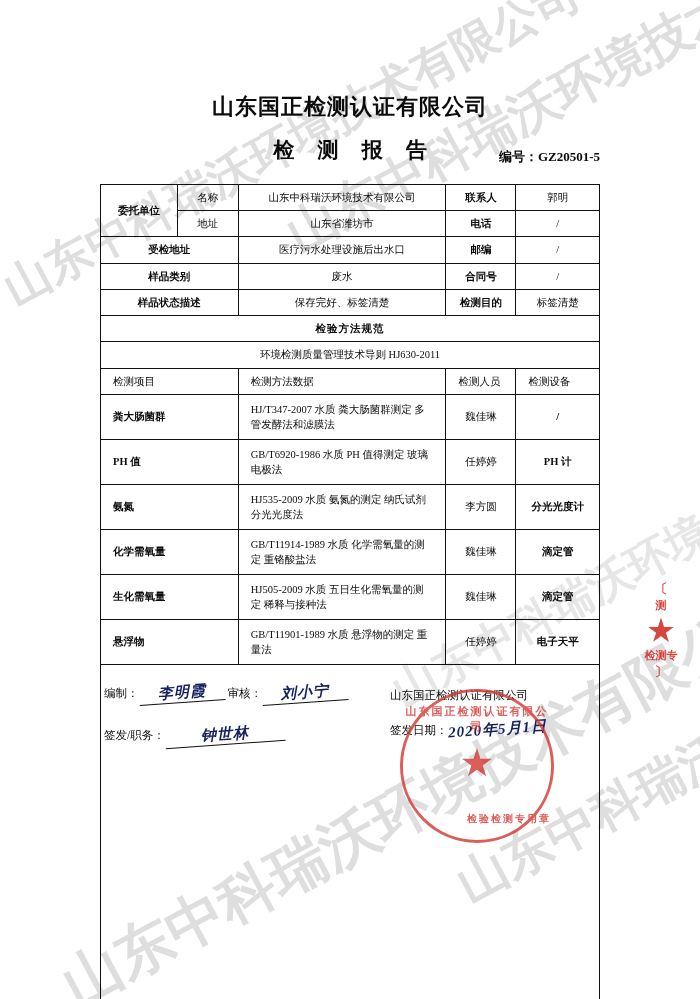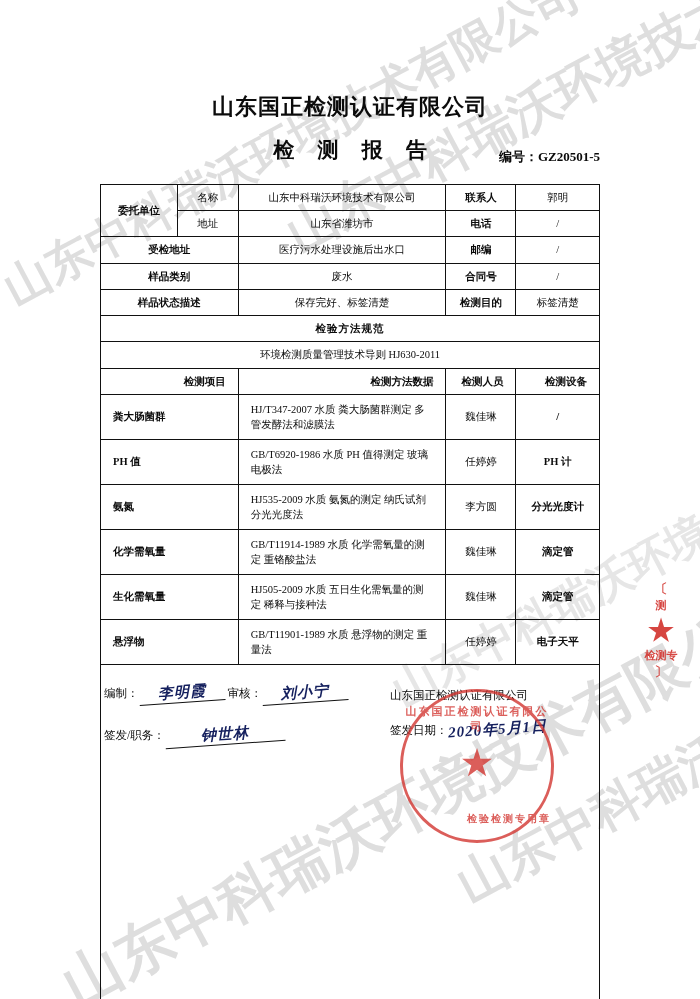--- a/index.html
+++ b/index.html
@@ -106,21 +106,21 @@
     text-align: center;
     font-weight: 700;
     font-size: 11.5px;
     letter-spacing: 1px;
   }
   .section-body {
     text-align: center;
     font-size: 11px;
   }
 
-  .hdr td { font-weight: 700; text-align: right; font-size: 11px; }
+  .hdr td { font-weight: 400; text-align: left; font-size: 11px; }
 
   .method-row td { height: 34px; }
   .method-name { width: 88px; text-align: left; font-weight: 700; }
   .method-text { text-align: left; padding-left: 8px; }
   .method-person { width: 62px; text-align: center; }
   .method-device { width: 74px; text-align: center; font-weight: 700; }
 
   
   .sign-area {
     position: relative;

